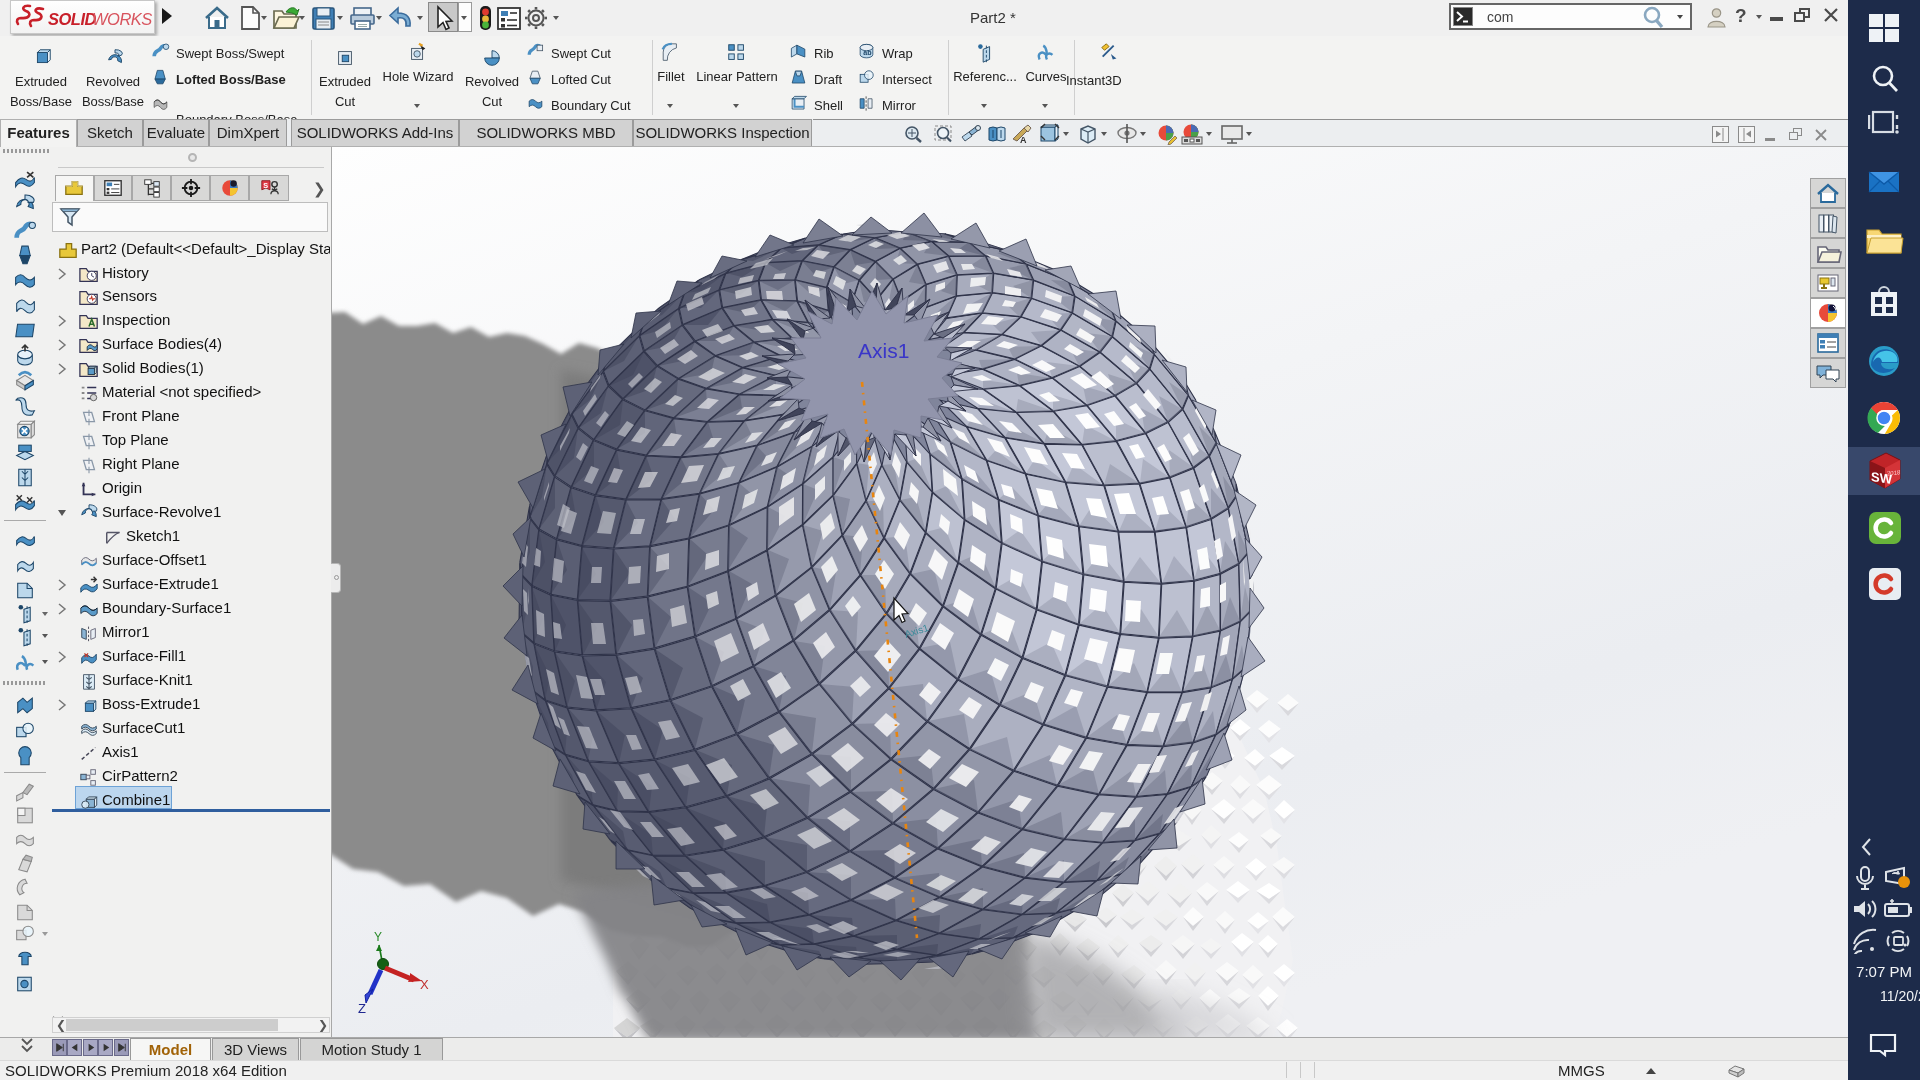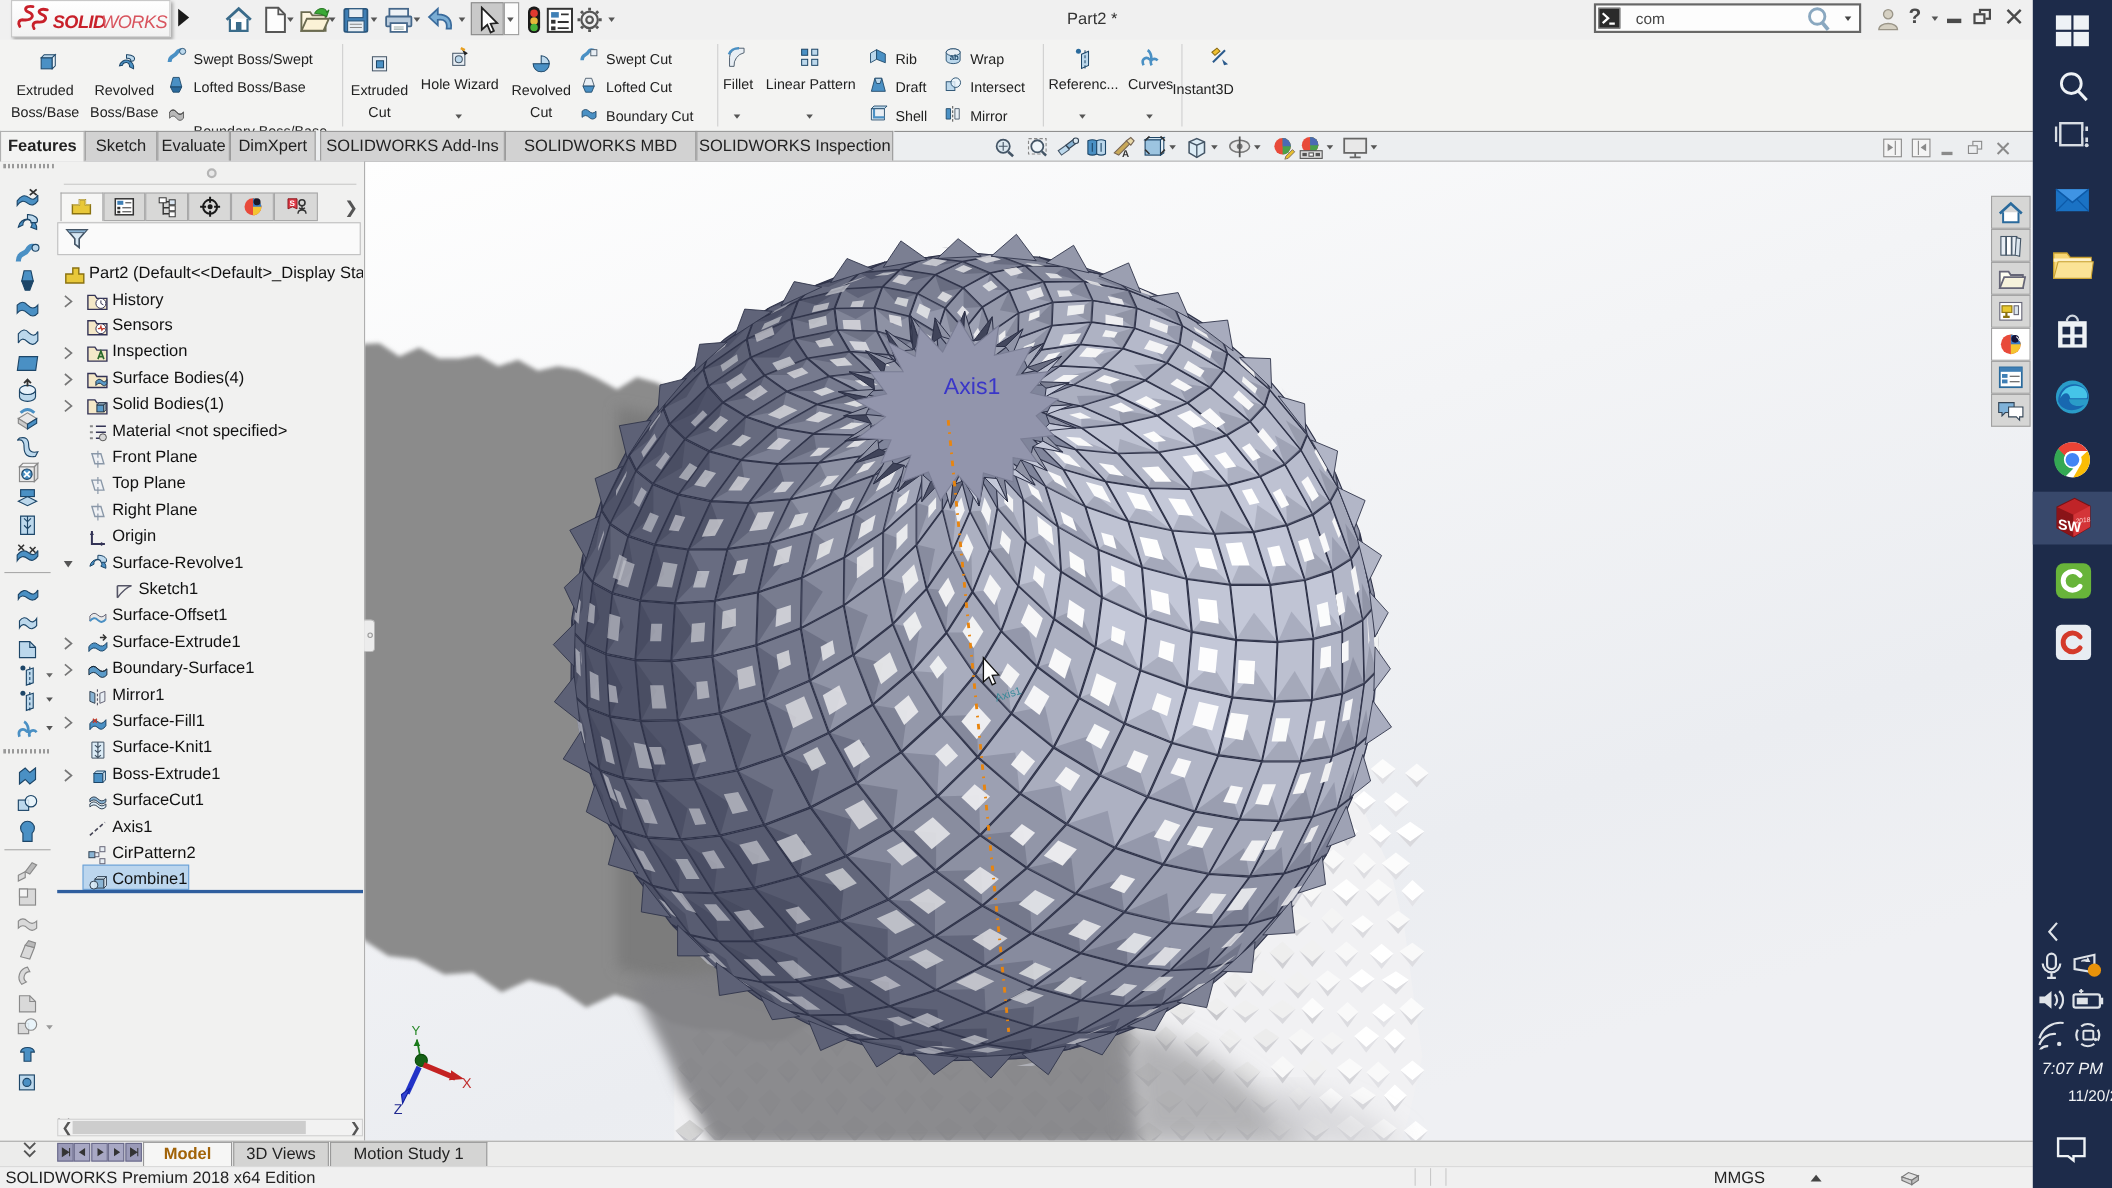--- a/index.html
+++ b/index.html
@@ -144,21 +144,21 @@
 <div class="rlab" style="left:74px;top:94px;width:78px;text-align:center;">Boss/Base</div>
 <svg class="ab" style="left:151px;top:42px;" width="19" height="19" viewBox="0 0 24 24">
     <path d="M4,18 C4,10 10,12 12,8 C14,4 18,4 19,6" fill="none" stroke="#4a90c4" stroke-width="4.5"></path>
     <circle cx="19" cy="6" r="3.5" fill="#bcd8ec" stroke="#1d4668"></circle>
   </svg>
 <div class="rlab" style="left:176px;top:46px;">Swept Boss/Swept</div>
 <svg class="ab" style="left:151px;top:68px;" width="19" height="19" viewBox="0 0 24 24">
     <path d="M8,3 L15,3 L18,14 L5,14 Z" fill="#4a90c4" stroke="#1d4668"></path>
     <path d="M5,14 L18,14 L15,20 L8,20 Z" fill="#2a6a9c" stroke="#1d4668"></path>
   </svg>
-<div class="rlab" style="left:176px;top:72px;">Lofted Boss/Base</div>
+<div class="rlab" style="left:176px;top:72px;font-weight:bold;">Lofted Boss/Base</div>
 <svg class="ab" style="left:151px;top:94px;" width="19" height="19" viewBox="0 0 24 24">
     <path d="M4,10 q4,-5 8,0 q4,5 8,0 l0,7 q-4,5 -8,0 q-4,-5 -8,0 Z" fill="#b8b8b8" stroke="#555"></path>
     <path d="M4,10 q4,-5 8,0 q4,5 8,0" fill="none" stroke="#333"></path>
   </svg>
 <div class="rlab" style="left:176px;top:112px;">Boundary Boss/Base</div>
 <svg class="ab" style="left:334px;top:47px;" width="22" height="22" viewBox="0 0 24 24">
     <rect x="5" y="5" width="14" height="14" fill="#e8eef4" stroke="#456"></rect>
     <rect x="9" y="9" width="7" height="7" fill="#4a90c4" stroke="#1d4668"></rect>
   </svg>
 <div class="rlab" style="left:306px;top:74px;width:78px;text-align:center;">Extruded</div>
@@ -2385,17 +2385,17 @@
   </svg>
 <svg class="ab" style="left:1850px;top:928px;" width="30" height="26" viewBox="0 0 30 26">
     <path d="M4,20 a20,20 0 0 1 22,-14 m-22,20 a14,14 0 0 1 15,-10 m-15,16 a8,8 0 0 1 8,-5" transform="translate(0,-4)" fill="none" stroke="#dfe3e8" stroke-width="2"></path>
     <circle cx="22" cy="21" r="2" fill="#dfe3e8"></circle>
   </svg>
 <svg class="ab" style="left:1884px;top:928px;" width="28" height="26" viewBox="0 0 28 26">
     <path d="M8,5 a10,10 0 0 1 12,0 M8,21 a10,10 0 0 0 12,0 M5,8 a10,10 0 0 0 0,10 M23,8 a10,10 0 0 1 0,10" fill="none" stroke="#dfe3e8" stroke-width="2"></path>
     <rect x="10" y="9" width="9" height="8" rx="1" fill="none" stroke="#dfe3e8" stroke-width="1.8"></rect>
     <circle cx="21" y="17" cy="17" r="1.5" fill="#dfe3e8"></circle>
   </svg>
-<div class="txt" style="left:1848px;top:963px;width:72px;text-align:center;font-size:15px;color:#f2f4f6;font-style:italic;">7:07 PM</div>
+<div class="txt" style="left:1848px;top:963px;width:72px;text-align:center;font-size:15px;color:#f2f4f6;">7:07 PM</div>
 <div class="txt" style="left:1848px;top:988px;width:72px;text-align:center;font-size:14px;color:#f2f4f6;padding-left:32px;">11/20/2023</div>
 <svg class="ab" style="left:1866px;top:1030px;" width="34" height="32" viewBox="0 0 34 32">
     <path d="M5,6 L29,6 L29,22 L19,22 L19,26 L14,22 L5,22 Z" transform="translate(0,-1)" fill="none" stroke="#eef2f6" stroke-width="2.2"></path>
   </svg>
 
 </body></html>

